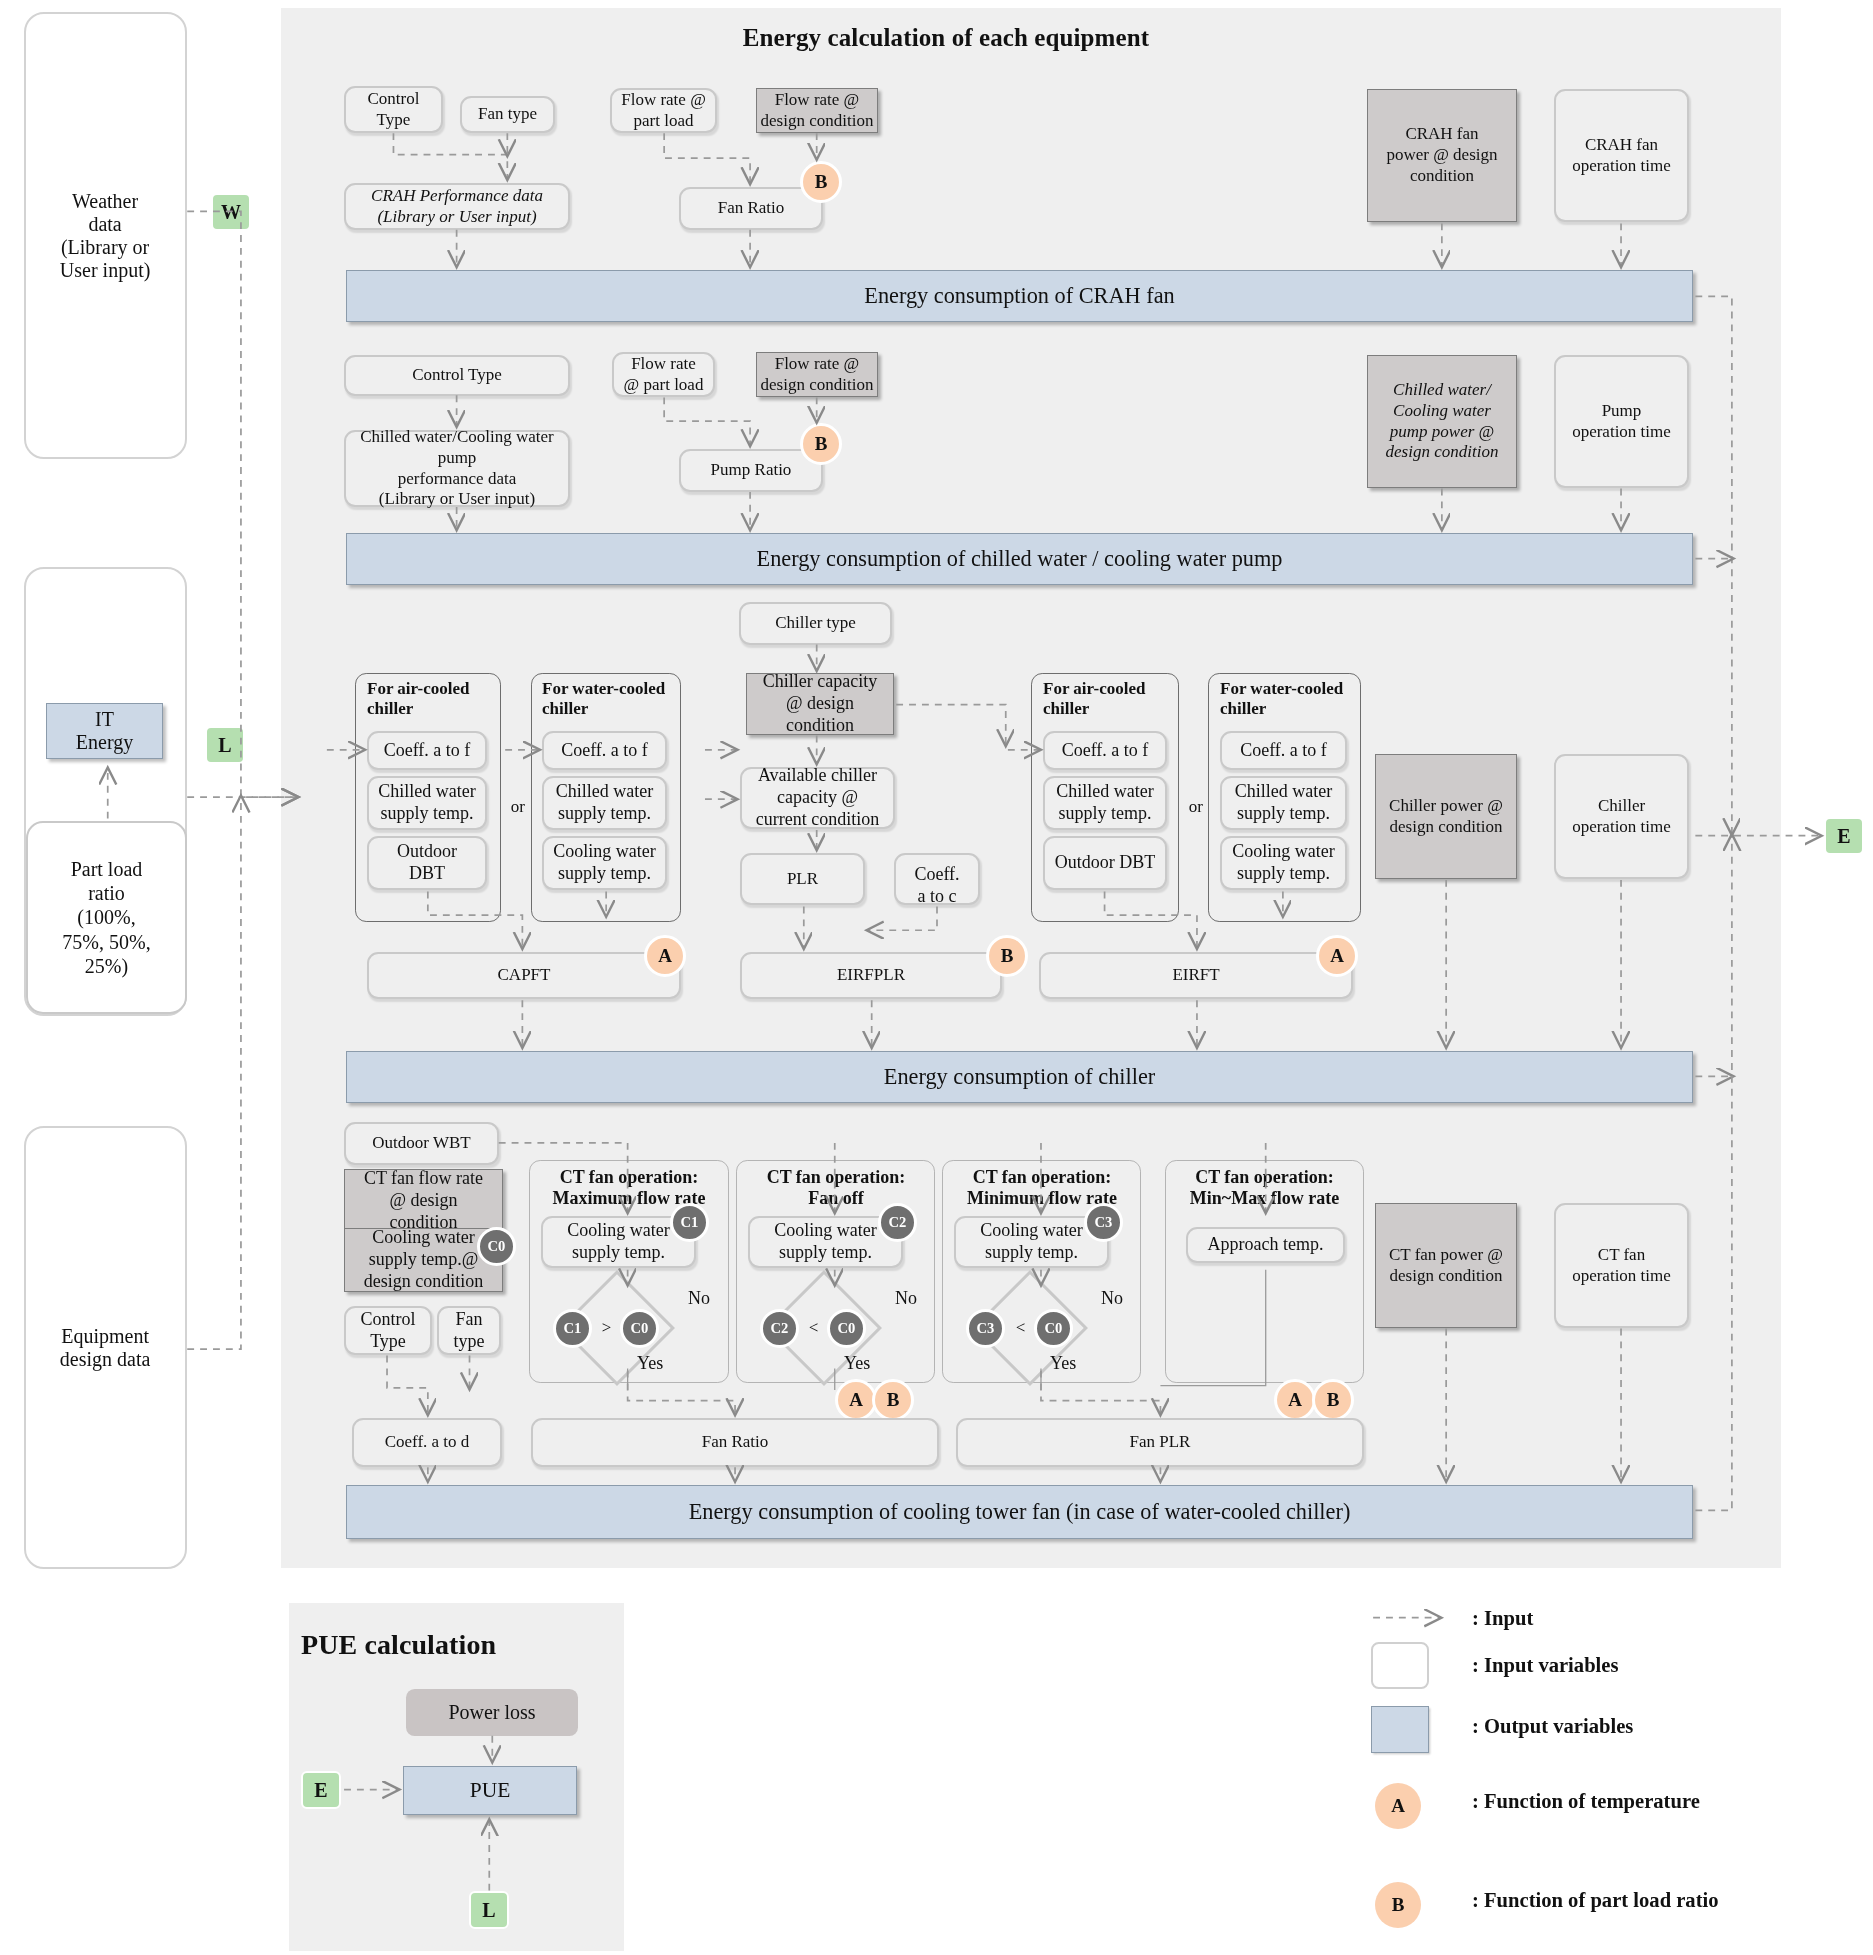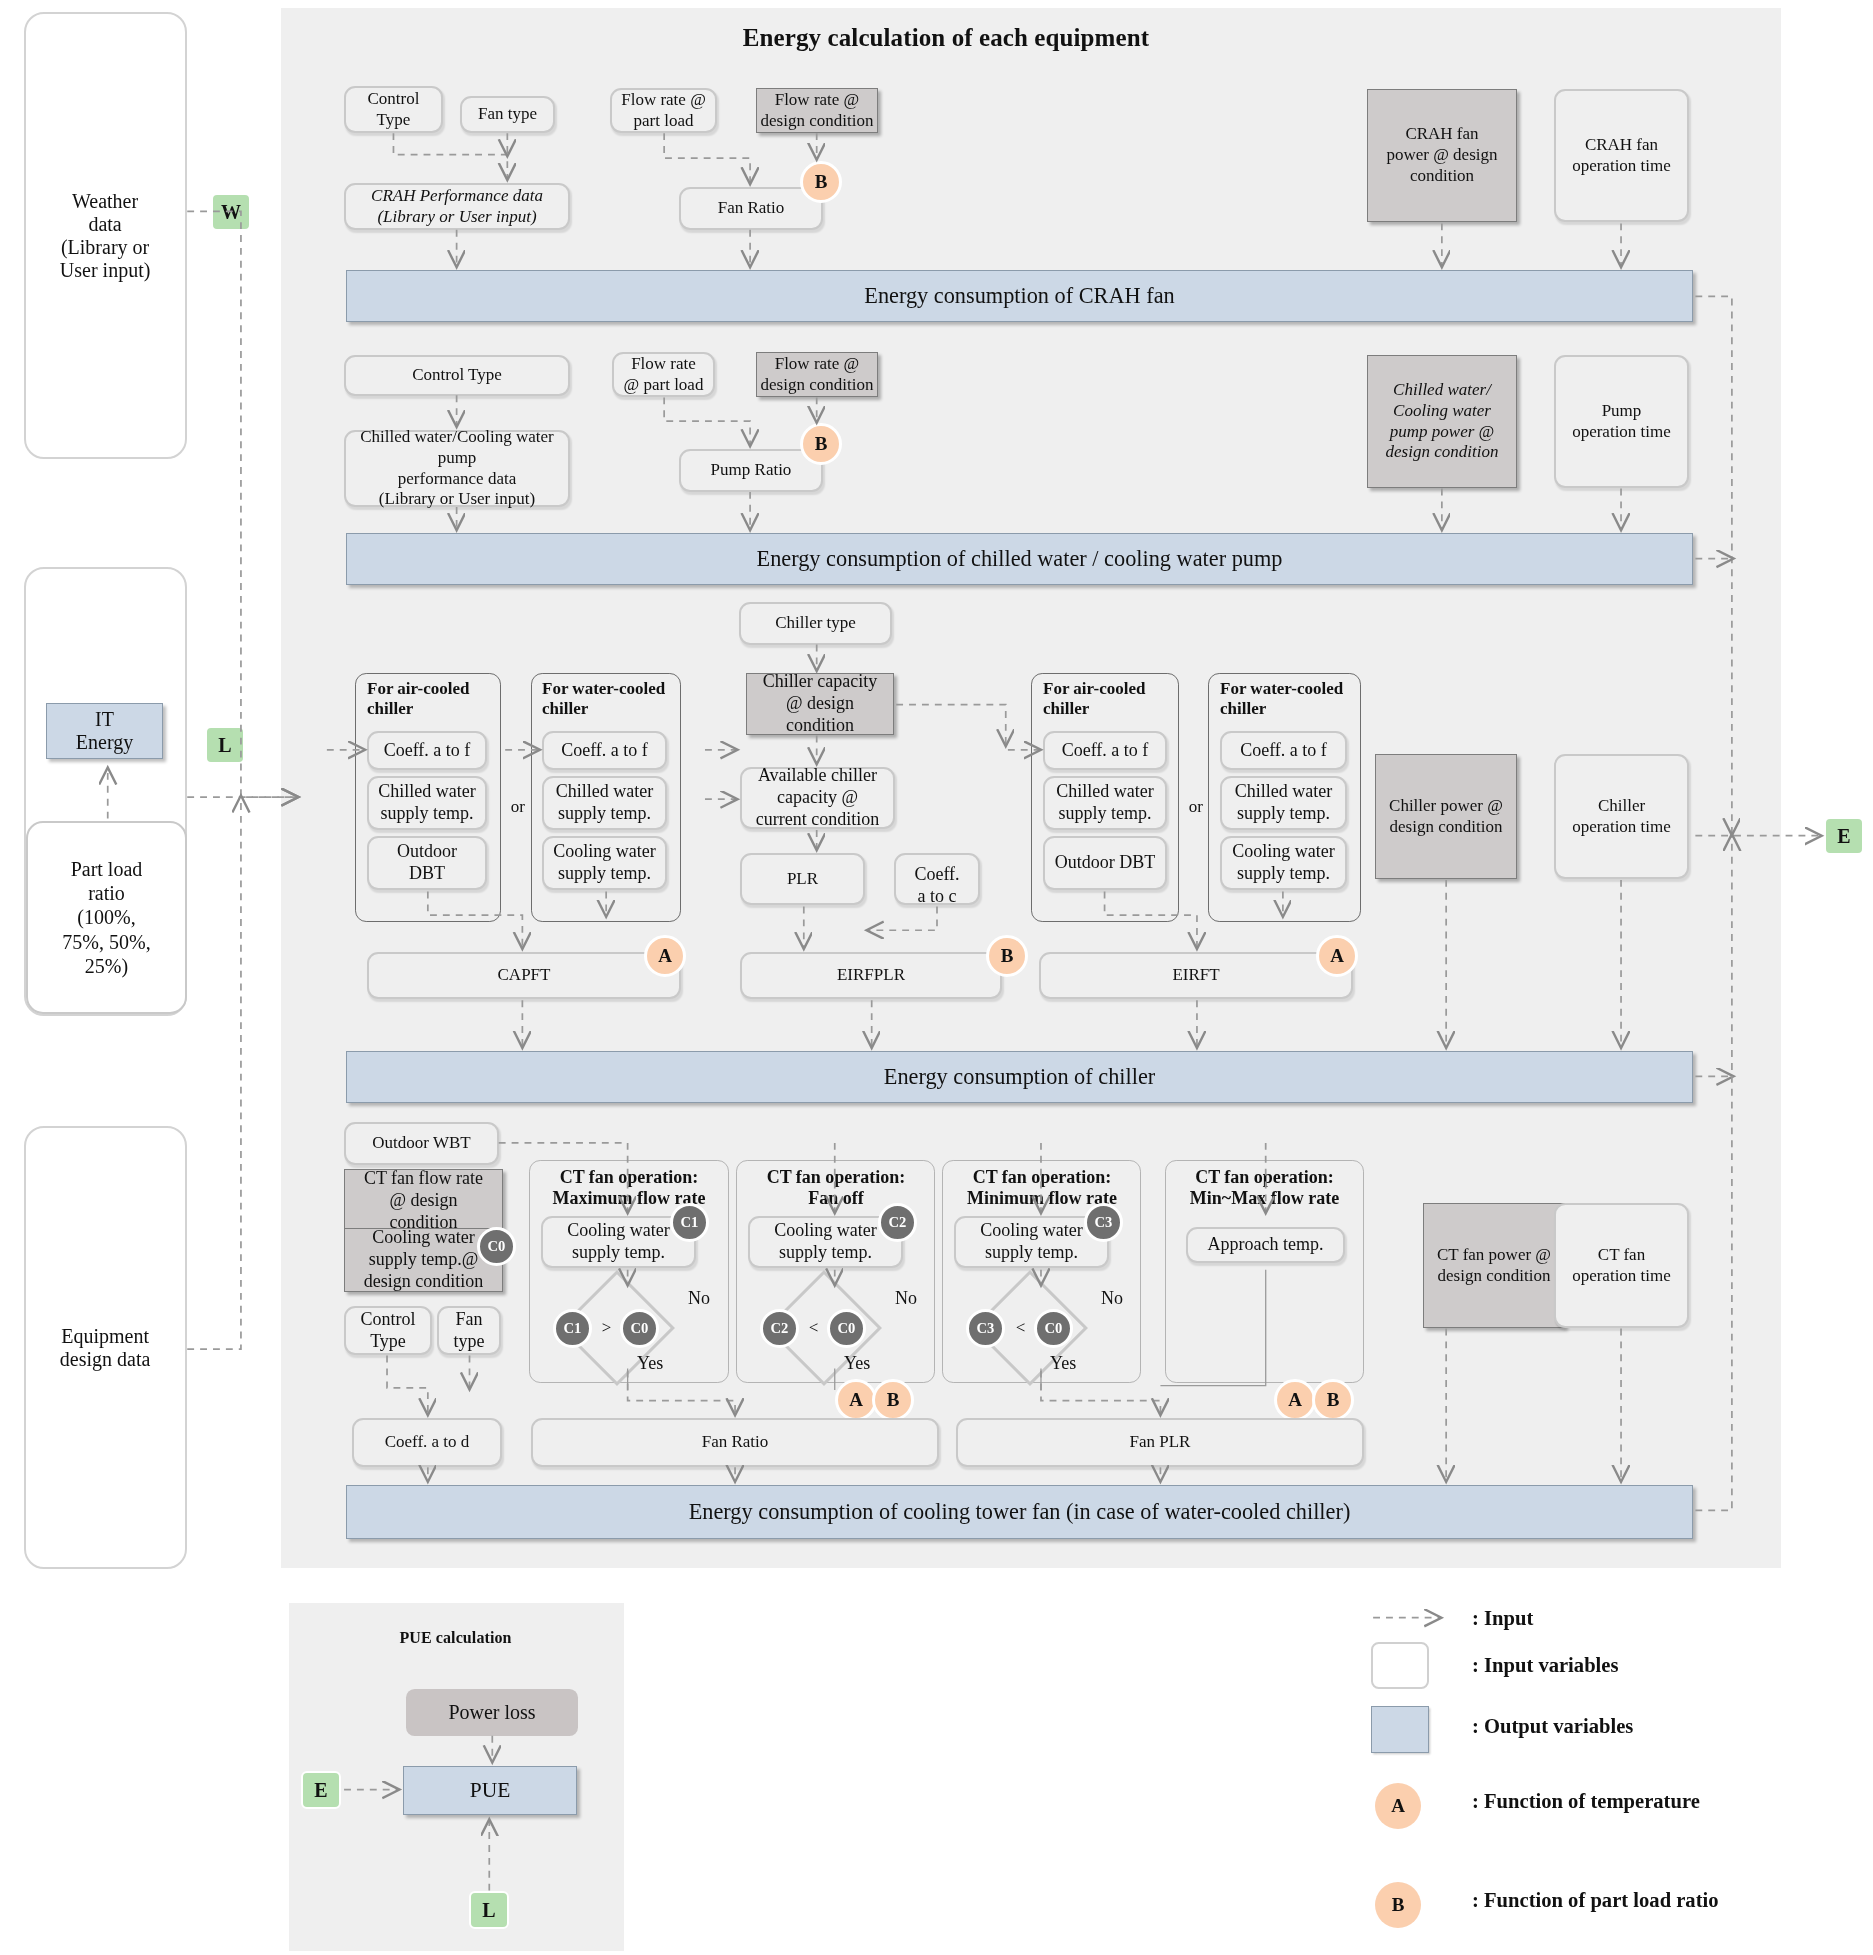--- a/index.html
+++ b/index.html
@@ -412,34 +412,34 @@
   <span>B</span>
 </div>
 
 <div class="abs node" style="left:531px;top:1418px;width:408px;height:49px;">
   <span class="t30">Fan Ratio</span>
 </div>
 <div class="abs node" style="left:956px;top:1418px;width:408px;height:49px;">
   <span class="t30">Fan PLR</span>
 </div>
 
-<div class="abs node shaded" style="left:1375px;top:1203px;width:142px;height:125px;margin-left:48px;">
+<div class="abs node shaded" style="left:1375px;top:1203px;width:142px;height:125px;">
   <span class="t30" style="white-space:pre-line;">CT fan power @
 design condition</span>
 </div>
 <div class="abs node" style="left:1554px;top:1203px;width:135px;height:125px;">
   <span class="t30" style="white-space:pre-line;">CT fan
 operation time</span>
 </div>
 <div class="abs band" style="left:346px;top:1485px;width:1347px;height:54px;">
   <span class="bandtxt">Energy consumption of cooling tower fan (in case of water-cooled chiller)</span>
 </div>
 
 <div class="abs panel" style="left:289px;top:1603px;width:335px;height:348px;"></div>
-<div class="abs title" style="left:301px;top:1629px;width:309px;text-align:center;font-size:16px;font-family:Liberation Serif, serif;">PUE calculation</div>
+<div class="abs title" style="left:301px;top:1629px;width:309px;font-size:28px;font-family:Liberation Serif, serif;">PUE calculation</div>
 <div class="abs powerloss" style="left:406px;top:1689px;width:172px;height:47px;">
   <span class="t34">Power loss</span>
 </div>
 <div class="abs band" style="left:403px;top:1766px;width:174px;height:49px;">
   <span class="t34" style="font-size:21.5px;">PUE</span>
 </div>
 <div class="abs tag" style="left:301px;top:1771px;width:40px;height:38px;">
   <span>E</span>
 </div>
 <div class="abs tag" style="left:469px;top:1891px;width:40px;height:38px;">

